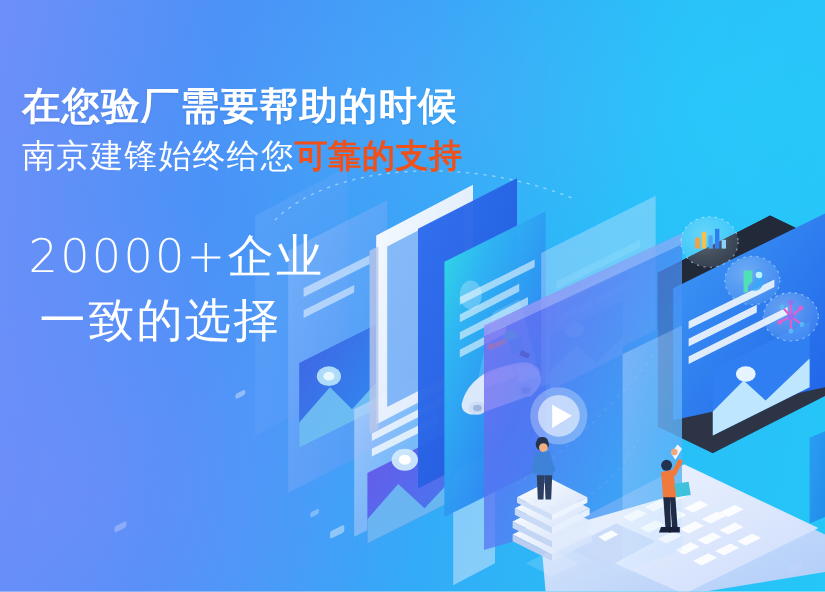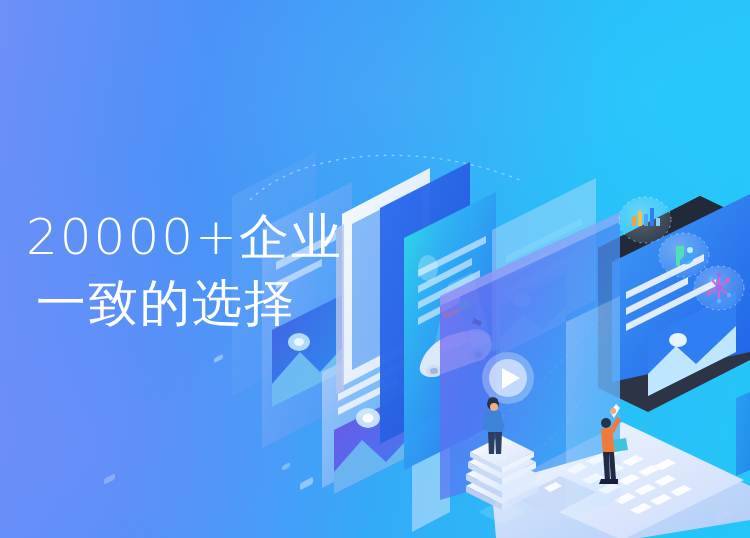--- a/index.html
+++ b/index.html
@@ -67,21 +67,21 @@
     letter-spacing: 0.5px;
   }
   .subline-wrap {
     position: absolute;
     left: 22px;
     top: 212px;
     z-index: 40;
   }
   .subline-1, .subline-2 {
     color: #ffffff;
-    font-size: 50px;
+    font-size: 42px;
     font-weight: 300;
     letter-spacing: 2px;
     line-height: 1.0;
     white-space: nowrap;
     font-family: "DejaVu Sans", "Liberation Sans", sans-serif;
   }
   .subline-1 { margin-left: 4px; }
   .subline-2 { margin-left: 14px; margin-top: 16px; }
 
   
@@ -419,19 +419,25 @@
     </svg>
   </div>
 
   <div class="speck" style="left:214px; top:356px; width:9px; height:5px; opacity:.5;"></div>
   <div class="speck" style="left:104px; top:476px; width:11px; height:6px; opacity:.35;"></div>
   <div class="speck" style="left:300px; top:480px; width:13px; height:7px; opacity:.55;"></div>
   <div class="speck" style="left:716px; top:512px; width:14px; height:8px; opacity:.85;"></div>
   <div class="speck" style="left:282px; top:464px; width:8px; height:5px; opacity:.4;"></div>
   <div class="speck" style="left:470px; top:224px; width:8px; height:4px; opacity:.35;"></div>
 
+  <div class="copy">
+    <div class="headline-1">在您验厂需要帮助的时候</div>
+    <div class="headline-2">
+      <span>南京建锋始终给您</span><span class="accent">可靠的支持</span>
+    </div>
+  </div>
 
   <div class="subline-wrap">
     <div class="subline-1">20000+企业</div>
     <div class="subline-2">一致的选择</div>
   </div>
 
 </div>
 
 </body></html>

